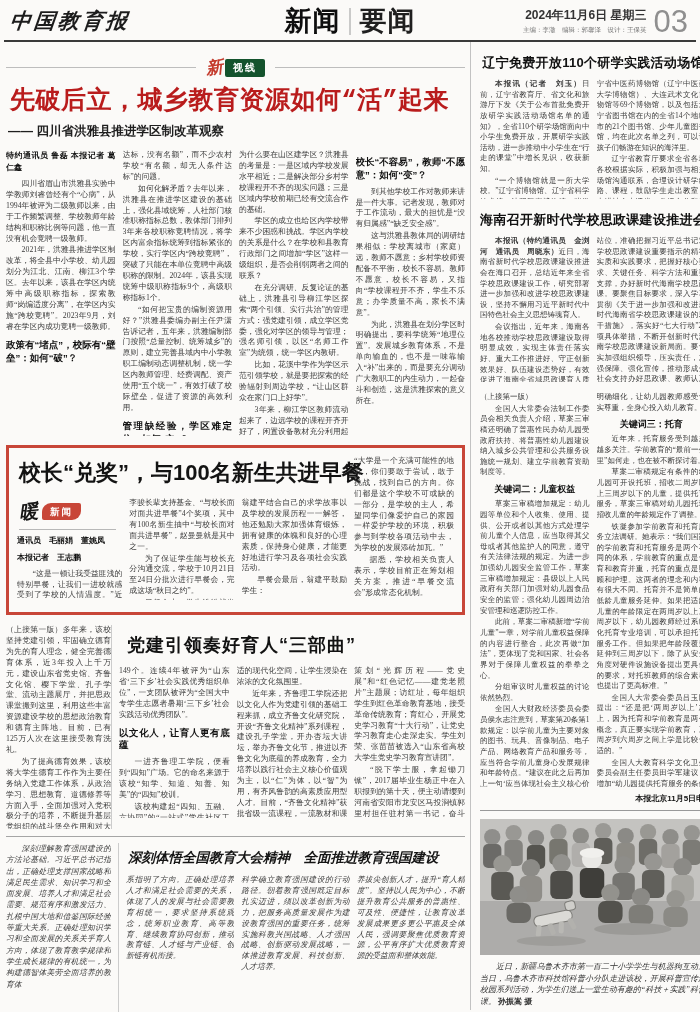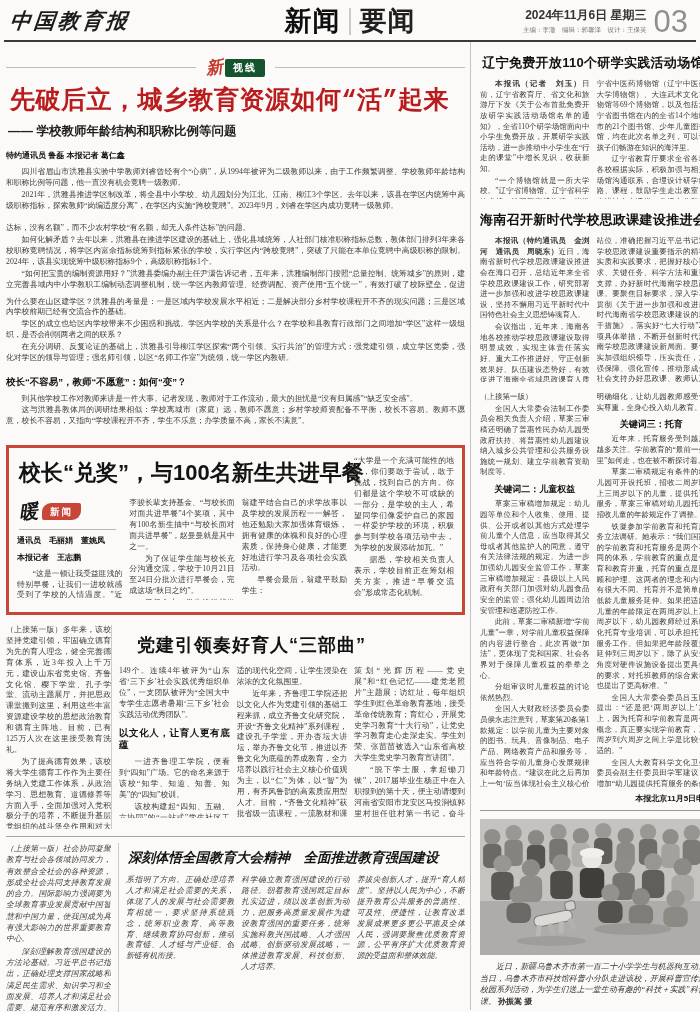--- a/index.html
+++ b/index.html
@@ -43,21 +43,21 @@
   .vision-label { background:#14532d; color:#fff; font-family:"Liberation Sans",sans-serif;
                   font-size:10px; font-weight:bold; padding:2px 8px; border-radius:2px; letter-spacing:2px; }
 
   
   .lead-headline { font-family:Liberation Mono, monospace; font-weight:900;
                    font-size:25px; letter-spacing:0.5px; color:#b91c1c; white-space:nowrap; margin:3px 0 7px 4px; }
   .lead-subtitle { font-family:"Liberation Sans",sans-serif; font-weight:bold; font-size:12.5px;
                    color:#1f1f1f; margin:0 0 10px 2px; }
   .cols { display:flex; gap:7px; }
   .col { flex:1; overflow:hidden; font-size:7.8px; line-height:1.4; text-align:justify; color:#3b3b3b; }
-  .lead-cols { height:286px;flex-direction:column; }
+  .lead-cols { height:286px; }
   .para { text-indent:2em; margin-bottom:1px; }
   .para.noindent { text-indent:0; }
   .byline { font-family:"Liberation Sans",sans-serif; font-weight:bold; font-size:8px;
             color:#101010; margin-bottom:5px; line-height:1.5; }
   .subhead { font-family:"Liberation Sans",sans-serif; font-weight:bold; font-size:9.5px;
              color:#101010; margin:6px 0 5px; line-height:1.35; }
 
   
   .red-box { border:3px solid #c84638; margin-top:9px; padding:8px 8px 6px; background:#fbfaf8; }
   .rb-flex { display:flex; gap:7px; }
@@ -71,21 +71,21 @@
   .warm-script { font-family:"DejaVu Serif",serif; font-style:italic; font-weight:bold;
                  font-size:19px; color:#171717; transform:rotate(-6deg); }
   .warm-label { background:#c84638; color:#fff; font-family:"Liberation Sans",sans-serif;
                 font-size:9.5px; font-weight:bold; padding:2px 8px; border-radius:9px 2px 9px 2px; letter-spacing:2px; }
 
   
   .dj-section { display:flex; margin-top:10px; height:204px; }
   .dj-left { width:105px; overflow:hidden; font-size:7.8px; line-height:1.4; text-align:justify; color:#3b3b3b; }
   .dj-right { flex:1; border-left:1px solid #ccc; padding-left:7px; }
   .dj-headline { font-family:"Liberation Sans","DejaVu Sans",sans-serif; font-weight:900;
-                 font-size:18px; color:#121212; margin:8px 0 9px 18px; letter-spacing:1px; white-space:nowrap; }
+                 font-size:18px; color:#121212; margin:8px 0 9px 8px; letter-spacing:1px; white-space:nowrap; }
   .dj-cols { height:152px; }
 
   .mid-rule { border:none; border-top:1px solid #a5a5a5; margin:7px 0 6px; }
 
   
   .kai, .kai .para { font-style:italic; color:#3d3d3d; }
   .bt-section { display:flex; gap:7px; height:170px; }
   .bt-left { width:105px; overflow:hidden; font-size:7.8px; line-height:1.45; text-align:justify; }
   .bt-right { flex:1; border-left:1px solid #ccc; padding-left:7px; }
   .bt-headline { font-weight:bold; font-style:italic; font-size:13.5px; color:#141414;
@@ -139,21 +139,21 @@
       <div>
         <div class="vision-row">
           <div class="vision-line"></div>
           <div class="vision-badge">
             <span class="vision-xin">新</span>
             <span class="vision-label">视线</span>
           </div>
           <div class="vision-line"></div>
         </div>
         <h1 class="lead-headline">先破后立，城乡教育资源如何“活”起来</h1>
-        <div class="lead-subtitle">—— 学校教师年龄结构和职称比例等问题</div>
+        <div class="lead-subtitle">—— 四川省洪雅县推进学区制改革观察</div>
         <div class="cols lead-cols">
           <div class="col">
               <div class="byline">特约通讯员 鲁磊 本报记者 葛仁鑫</div>
               <p class="para">四川省眉山市洪雅县实验中学教师刘睿曾经有个“心病”，从1994年被评为二级教师以来，由于工作频繁调整、学校教师年龄结构和职称比例等问题，他一直没有机会竞聘一级教师。</p>
               <p class="para">2021年，洪雅县推进学区制改革，将全县中小学校、幼儿园划分为江北、江南、柳江3个学区。去年以来，该县在学区内统筹中高级职称指标，探索教师“岗编适度分离”，在学区内实施“跨校竞聘”。2023年9月，刘睿在学区内成功竞聘一级教师。</p>
               <div class="subhead">政策有“堵点”，校际有“壁垒”：如何“破”？</div>
             </div>
           <div class="col">
               <p class="para noindent">达标，没有名额”，而不少农村学校“有名额，却无人条件达标”的问题。</p>
               <p class="para">如何化解矛盾？去年以来，洪雅县在推进学区建设的基础上，强化县域统筹，人社部门核准职称指标总数，教体部门排列3年来各校职称竞聘情况，将学区内富余指标统筹到指标紧张的学校，实行学区内“跨校竞聘”，突破了只能在本单位竞聘中高级职称的限制。2024年，该县实现统筹中级职称指标9个，高级职称指标1个。</p>
@@ -164,20 +164,21 @@
               <p class="para noindent">为什么要在山区建学区？洪雅县的考量是：一是区域内学校发展水平相近；二是解决部分乡村学校课程开不齐的现实问题；三是区域内学校前期已经有交流合作的基础。</p>
               <p class="para">学区的成立也给区内学校带来不少困惑和挑战。学区内学校的关系是什么？在学校和县教育行政部门之间增加“学区”这样一级组织，是否会削弱两者之间的联系？</p>
               <p class="para">在充分调研、反复论证的基础上，洪雅县引导柳江学区探索“两个引领、实行共治”的管理方式：强党建引领，成立学区党委，强化对学区的领导与管理；强名师引领，以区“名师工作室”为统领，统一学区内教研。</p>
               <p class="para">比如，花溪中学作为学区示范引领学校，就是要把探索的经验辐射到周边学校，“让山区群众在家门口上好学”。</p>
               <p class="para">3年来，柳江学区教师流动起来了，边远学校的课程开齐开好了，闲置设备教材充分利用起来了；统筹安排3名教师负责整个学区的财务工作，实现降本增效；通过学区集体教研、培训和竞赛，教师水平快速提升，2024年，市级以上骨干教师由学区成立前的13人增加到30人。</p>
             </div>
           <div class="col">
               <div class="subhead">校长“不容易”，教师“不愿意”：如何“变”？</div>
               <p class="para">到其他学校工作对教师来讲是一件大事。记者发现，教师对于工作流动，最大的担忧是“没有归属感”“缺乏安全感”。</p>
               <p class="para">这与洪雅县教体局的调研结果相似：学校离城市（家庭）远，教师不愿意；乡村学校师资配备不平衡，校长不容易。教师不愿意，校长不容易，又指向“学校课程开不齐，学生不乐意；办学质量不高，家长不满意”。</p>
+              <p class="para">为此，洪雅县在划分学区时明确提出，要科学统筹“地理位置”。发展城乡教育体系，不是单向输血的，也不是一味靠输入“补”出来的，而是要充分调动广大教职工的内生动力，一起奋斗和创造，这是洪雅探索的意义所在。</p>
             </div>
         </div>
       </div>
 
       <div class="red-box">
         <div class="rb-flex">
           <div class="rb-left">
             <h2 class="rb-headline">校长“兑奖”，与100名新生共进早餐</h2>
             <div class="cols rb-cols">
               <div class="col">
@@ -232,21 +233,20 @@
                 <p class="para">“脱下学士服，拿起锄刀锨”，2017届毕业生杨正中在入职报到的第十天，便主动请缨到河南省安阳市龙安区马投涧镇郭里村担任驻村第一书记，奋斗500多个日日夜夜，让这个贫困山村摘帽脱贫换新颜，被评为“河南省脱贫攻坚先进个人”。</p>
               </div>
           </div>
         </div>
       </div>
 
       <hr class="mid-rule">
 
       <div class="bt-section kai">
         <div class="bt-left">
-            <p class="para noindent">（上接第一版）社会协同凝聚教育与社会各领域协同发力，有效整合全社会的各种资源，形成全社会共同支持教育发展的合力。国际影响力强调要为全球教育事业发展贡献中国智慧和中国力量，使我国成为具有强大影响力的世界重要教育中心。</p>
             <p class="para">深刻理解教育强国建设的方法论基础。习近平总书记指出，正确处理支撑国家战略和满足民生需求、知识学习和全面发展、培养人才和满足社会需要、规范有序和激发活力、扎根中国大地和借鉴国际经验等重大关系。正确处理知识学习和全面发展的关系关乎育人方向，体现了教育教学规律和学生成长规律的有机统一，为构建德智体美劳全面培养的教育体</p>
           </div>
         <div class="bt-right">
           <h2 class="bt-headline">深刻体悟全国教育大会精神　全面推进教育强国建设</h2>
           <div class="cols bt-cols">
             <div class="col">
                 <p class="para noindent">系指明了方向。正确处理培养人才和满足社会需要的关系，体现了人的发展与社会需要教育相统一，要求坚持系统观念，统筹职业教育、高等教育、继续教育协同创新，推动教育链、人才链与产业链、创新链有机衔接。</p>
               </div>
             <div class="col">
                 <p class="para noindent">科学确立教育强国建设的行动路径。朝着教育强国既定目标扎实迈进，须以改革创新为动力，把服务高质量发展作为建设教育强国的重要任务，统筹实施科教兴国战略、人才强国战略、创新驱动发展战略，一体推进教育发展、科技创新、人才培养。</p>

